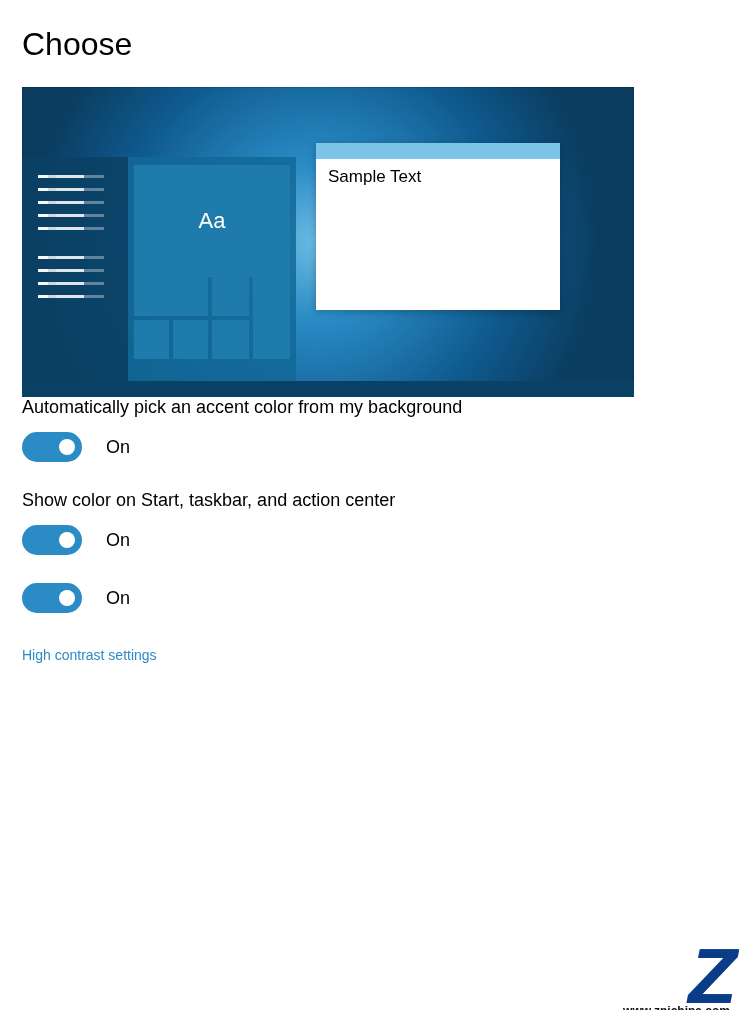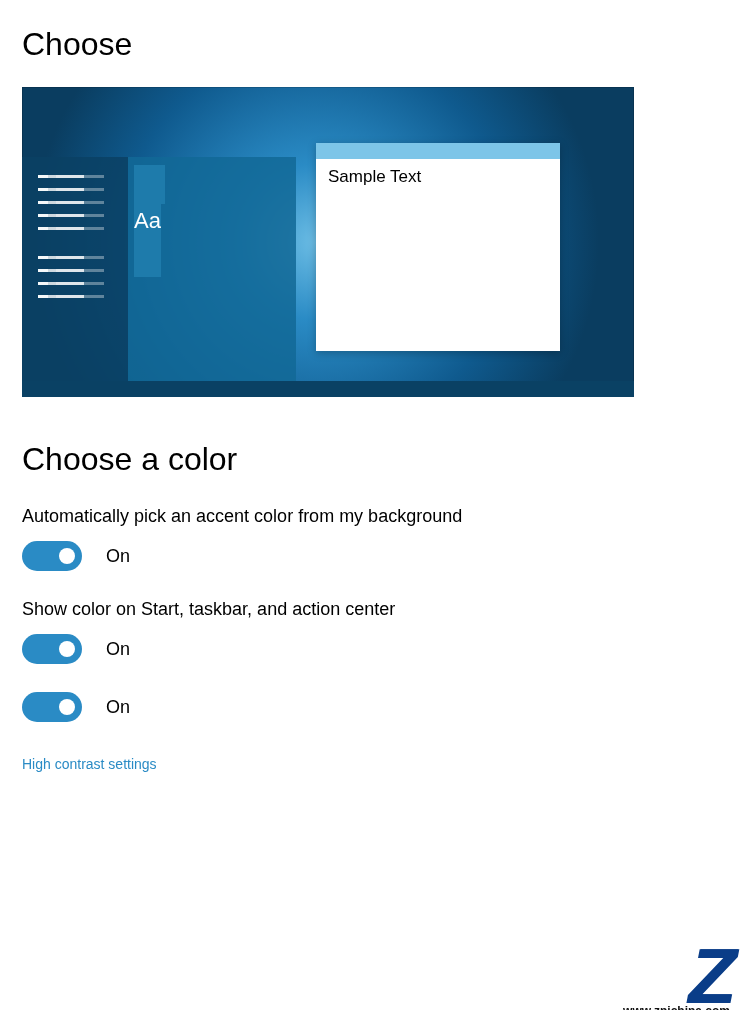--- a/index.html
+++ b/index.html
@@ -48,34 +48,34 @@
     height:3px; background:rgba(255,255,255,0.8); margin-bottom:10px;
   }
   .start-line::after {
     content:""; display:block; height:3px; width:46px; background:rgba(255,255,255,0.8);
   }
   .start-line { position:relative; width:10px;}
   .start-line .long { position:absolute; left:18px; top:0; height:3px; width:48px; background:rgba(255,255,255,0.35);}
   .start-right {
     flex:1; background:rgba(18,105,150,0.85);
     padding:8px 6px 0 6px; box-sizing:border-box;
-    display:flex; flex-direction:row; gap:0;
+    display:flex; flex-direction:column; gap:0;
   }
   .big-tile {
     height:112px; background:#1e7bab;
     display:flex; align-items:center; justify-content:center;
     color:#fff; font-size:22px;
   }
   .grid-tiles { display:flex; gap:4px; height:82px;}
   .gcol { display:flex; flex-direction:column; gap:4px; flex:1;}
   .gt { background:#1e7bab; flex:1;}
   .gt2 { display:flex; gap:4px; flex:1;}
 
   .sample-window {
-    position:absolute; left:294px; top:56px; width:244px; height:208px;
+    position:absolute; left:294px; top:56px; width:244px; height:167px;
     background:#fff; box-shadow:0 2px 8px rgba(0,0,0,0.25);
   }
   .sample-titlebar { height:16px; background:#7dc5e8;}
   .sample-body { padding:8px 12px; font-size:17px; color:#000; }
 
   
   .control { margin-bottom: 28px; }
   .control-label { font-size:18px; margin-bottom:14px; color:#000000; }
   .toggle-row { display:flex; align-items:center; gap:24px;}
   .toggle {
@@ -164,21 +164,20 @@
         </div>
       </div>
     </div>
     <div class="sample-window">
       <div class="sample-titlebar"></div>
       <div class="sample-body">Sample Text</div>
     </div>
     <div class="preview-taskbar"></div>
   </div>
 
-  <div class="section-title second">Choose a color</div>
 
   <div class="control">
     <div class="control-label">Automatically pick an accent color from my background</div>
     <div class="toggle-row">
       <button class="toggle">
           <span class="knob"></span>
         </button>
       <span class="toggle-state">On</span>
     </div>
   </div>

